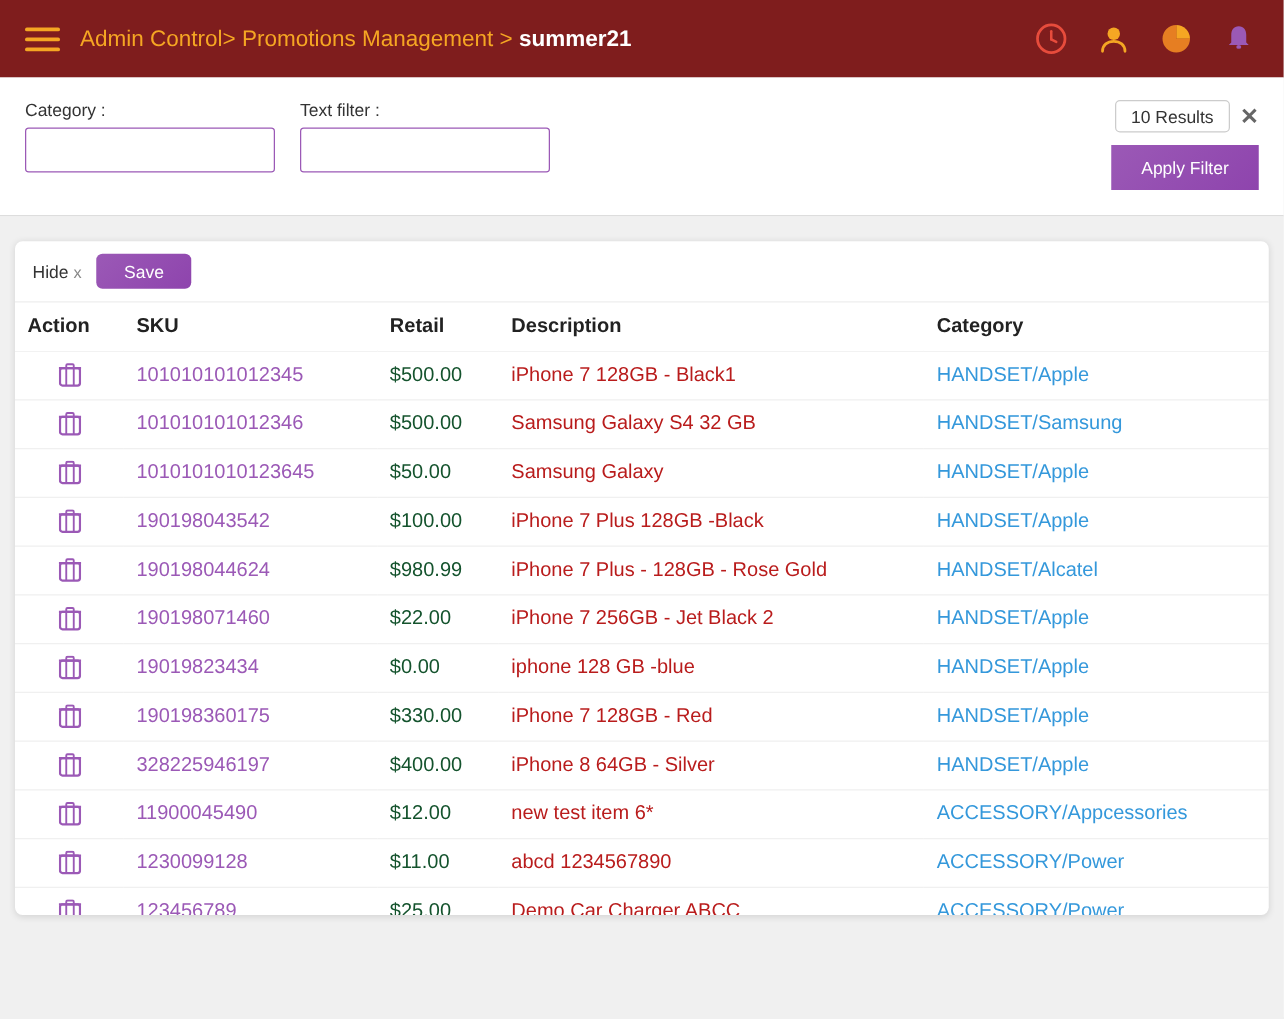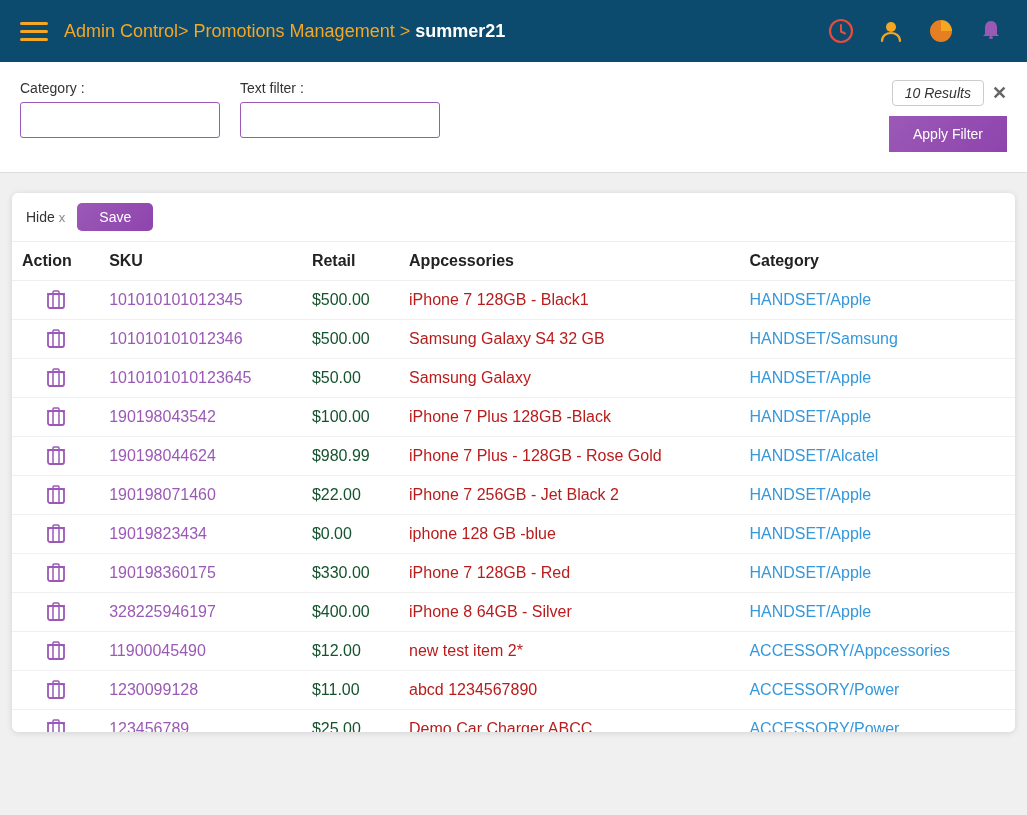--- a/index.html
+++ b/index.html
@@ -1,20 +1,20 @@
 <!DOCTYPE html>
 <html><head>
   <meta charset="utf-8">
   <style>
     * { box-sizing: border-box; margin: 0; padding: 0; }
     body { font-family: Arial, sans-serif; background: #f0f0f0; min-height: 815px; }
 
     
     .header {
-      background: #0c4a6e;
+      background: #7f1d1d;
       display: flex;
       align-items: center;
       justify-content: space-between;
       padding: 0 20px;
       height: 62px;
     }
     .header-left {
       display: flex;
       align-items: center;
       gap: 16px;
@@ -96,21 +96,20 @@
       align-items: center;
       gap: 8px;
     }
     .results-badge {
       background: white;
       border: 1px solid #ccc;
       border-radius: 4px;
       padding: 4px 12px;
       font-size: 14px;
       color: #333;
-      font-style: italic;
     }
     .close-btn {
       cursor: pointer;
       font-size: 18px;
       color: #666;
       font-weight: bold;
       line-height: 1;
     }
     .apply-filter-btn {
       background: linear-gradient(135deg, #9b59b6, #8e44ad);
@@ -288,21 +287,21 @@
     </button>
     <button class="save-btn">Save</button>
   </div>
   <div class="table-wrapper">
     <table>
       <thead>
         <tr>
           <th>Action</th>
           <th>SKU</th>
           <th>Retail</th>
-          <th>Appcessories</th>
+          <th>Description</th>
           <th>Category</th>
         </tr>
       </thead>
       <tbody id="table-body">
       <tr>
             <td>
               <div class="delete-icon">
     <svg width="18" height="20" viewBox="0 0 18 20" fill="none">
       <rect x="1" y="4" width="16" height="14" rx="2" stroke="#9b59b6" stroke-width="1.8" fill="none"></rect>
       <line x1="6" y1="4" x2="6" y2="18" stroke="#9b59b6" stroke-width="1.5"></line>
@@ -460,21 +459,21 @@
       <rect x="1" y="4" width="16" height="14" rx="2" stroke="#9b59b6" stroke-width="1.8" fill="none"></rect>
       <line x1="6" y1="4" x2="6" y2="18" stroke="#9b59b6" stroke-width="1.5"></line>
       <line x1="12" y1="4" x2="12" y2="18" stroke="#9b59b6" stroke-width="1.5"></line>
       <line x1="0" y1="4" x2="18" y2="4" stroke="#9b59b6" stroke-width="1.8"></line>
       <path d="M6 4 L6 2 Q6 1 7 1 L11 1 Q12 1 12 2 L12 4" stroke="#9b59b6" stroke-width="1.5" fill="none"></path>
     </svg>
   </div>
             </td>
             <td><a class="sku-link">11900045490</a></td>
             <td class="retail-val">$12.00</td>
-            <td><a class="desc-link">new test item 2*</a></td>
+            <td><a class="desc-link">new test item 6*</a></td>
             <td><a class="category-link">ACCESSORY/Appcessories</a></td>
           </tr>
           <tr>
             <td>
               <div class="delete-icon">
     <svg width="18" height="20" viewBox="0 0 18 20" fill="none">
       <rect x="1" y="4" width="16" height="14" rx="2" stroke="#9b59b6" stroke-width="1.8" fill="none"></rect>
       <line x1="6" y1="4" x2="6" y2="18" stroke="#9b59b6" stroke-width="1.5"></line>
       <line x1="12" y1="4" x2="12" y2="18" stroke="#9b59b6" stroke-width="1.5"></line>
       <line x1="0" y1="4" x2="18" y2="4" stroke="#9b59b6" stroke-width="1.8"></line>

